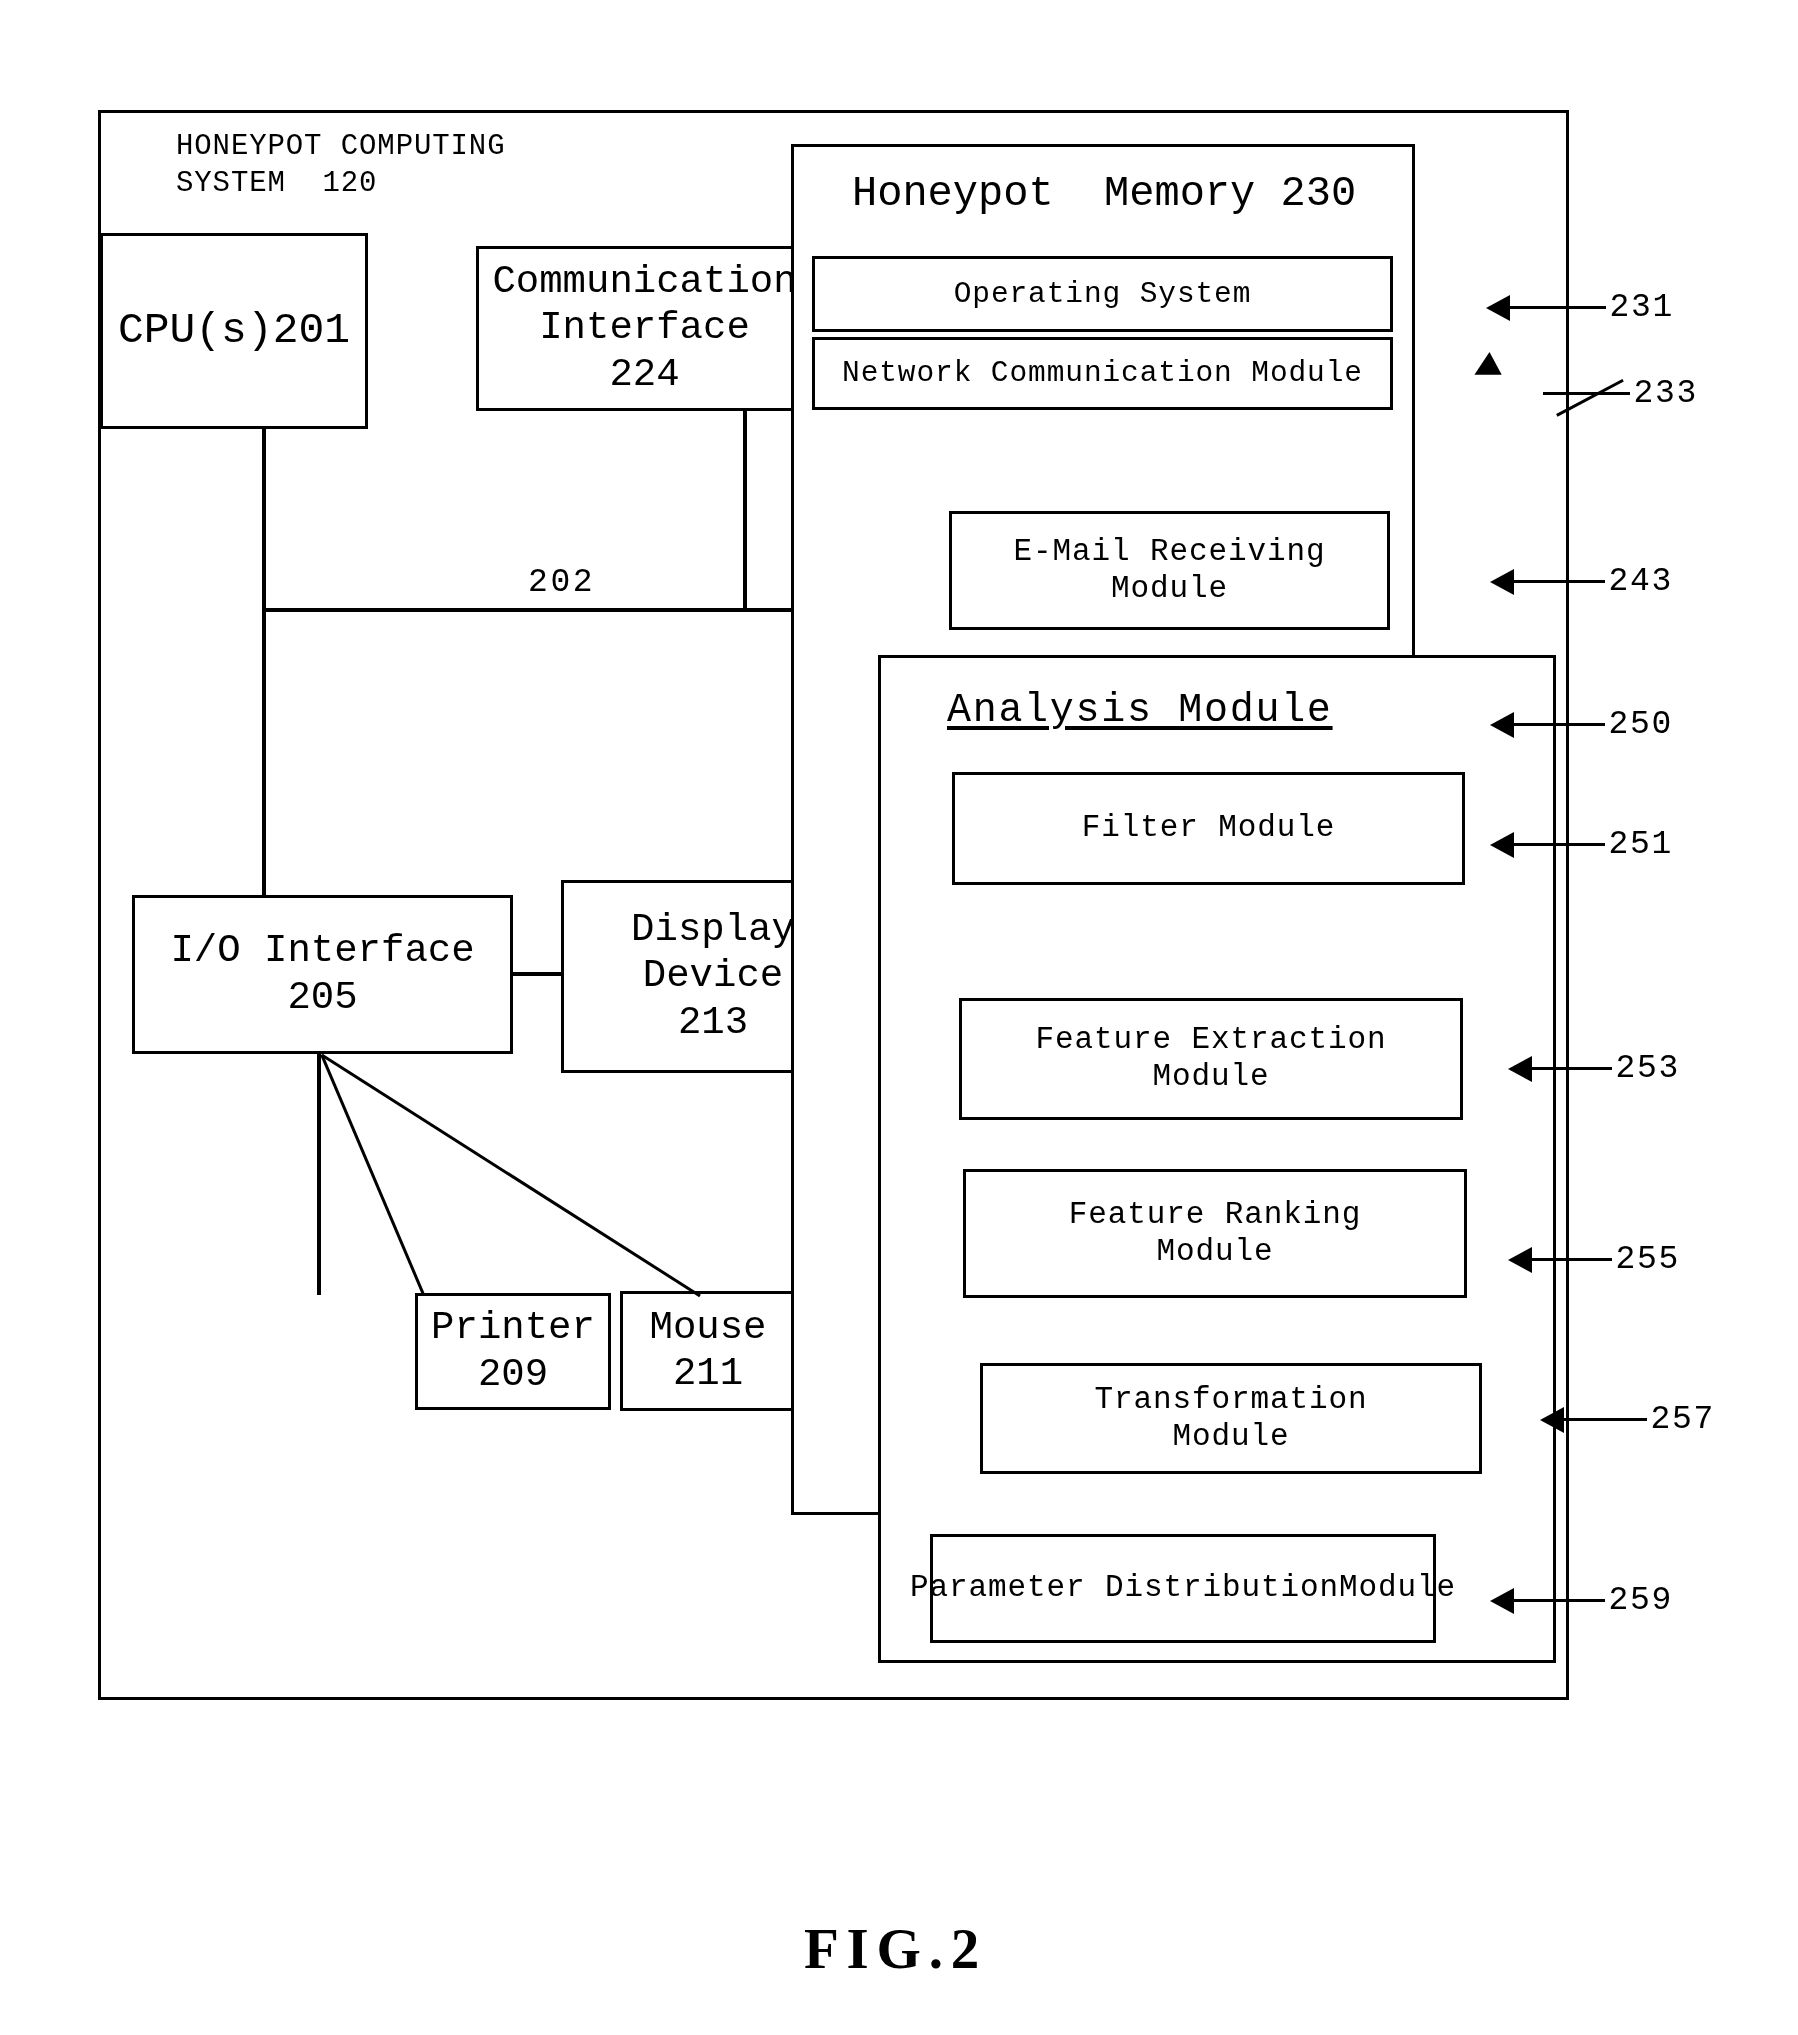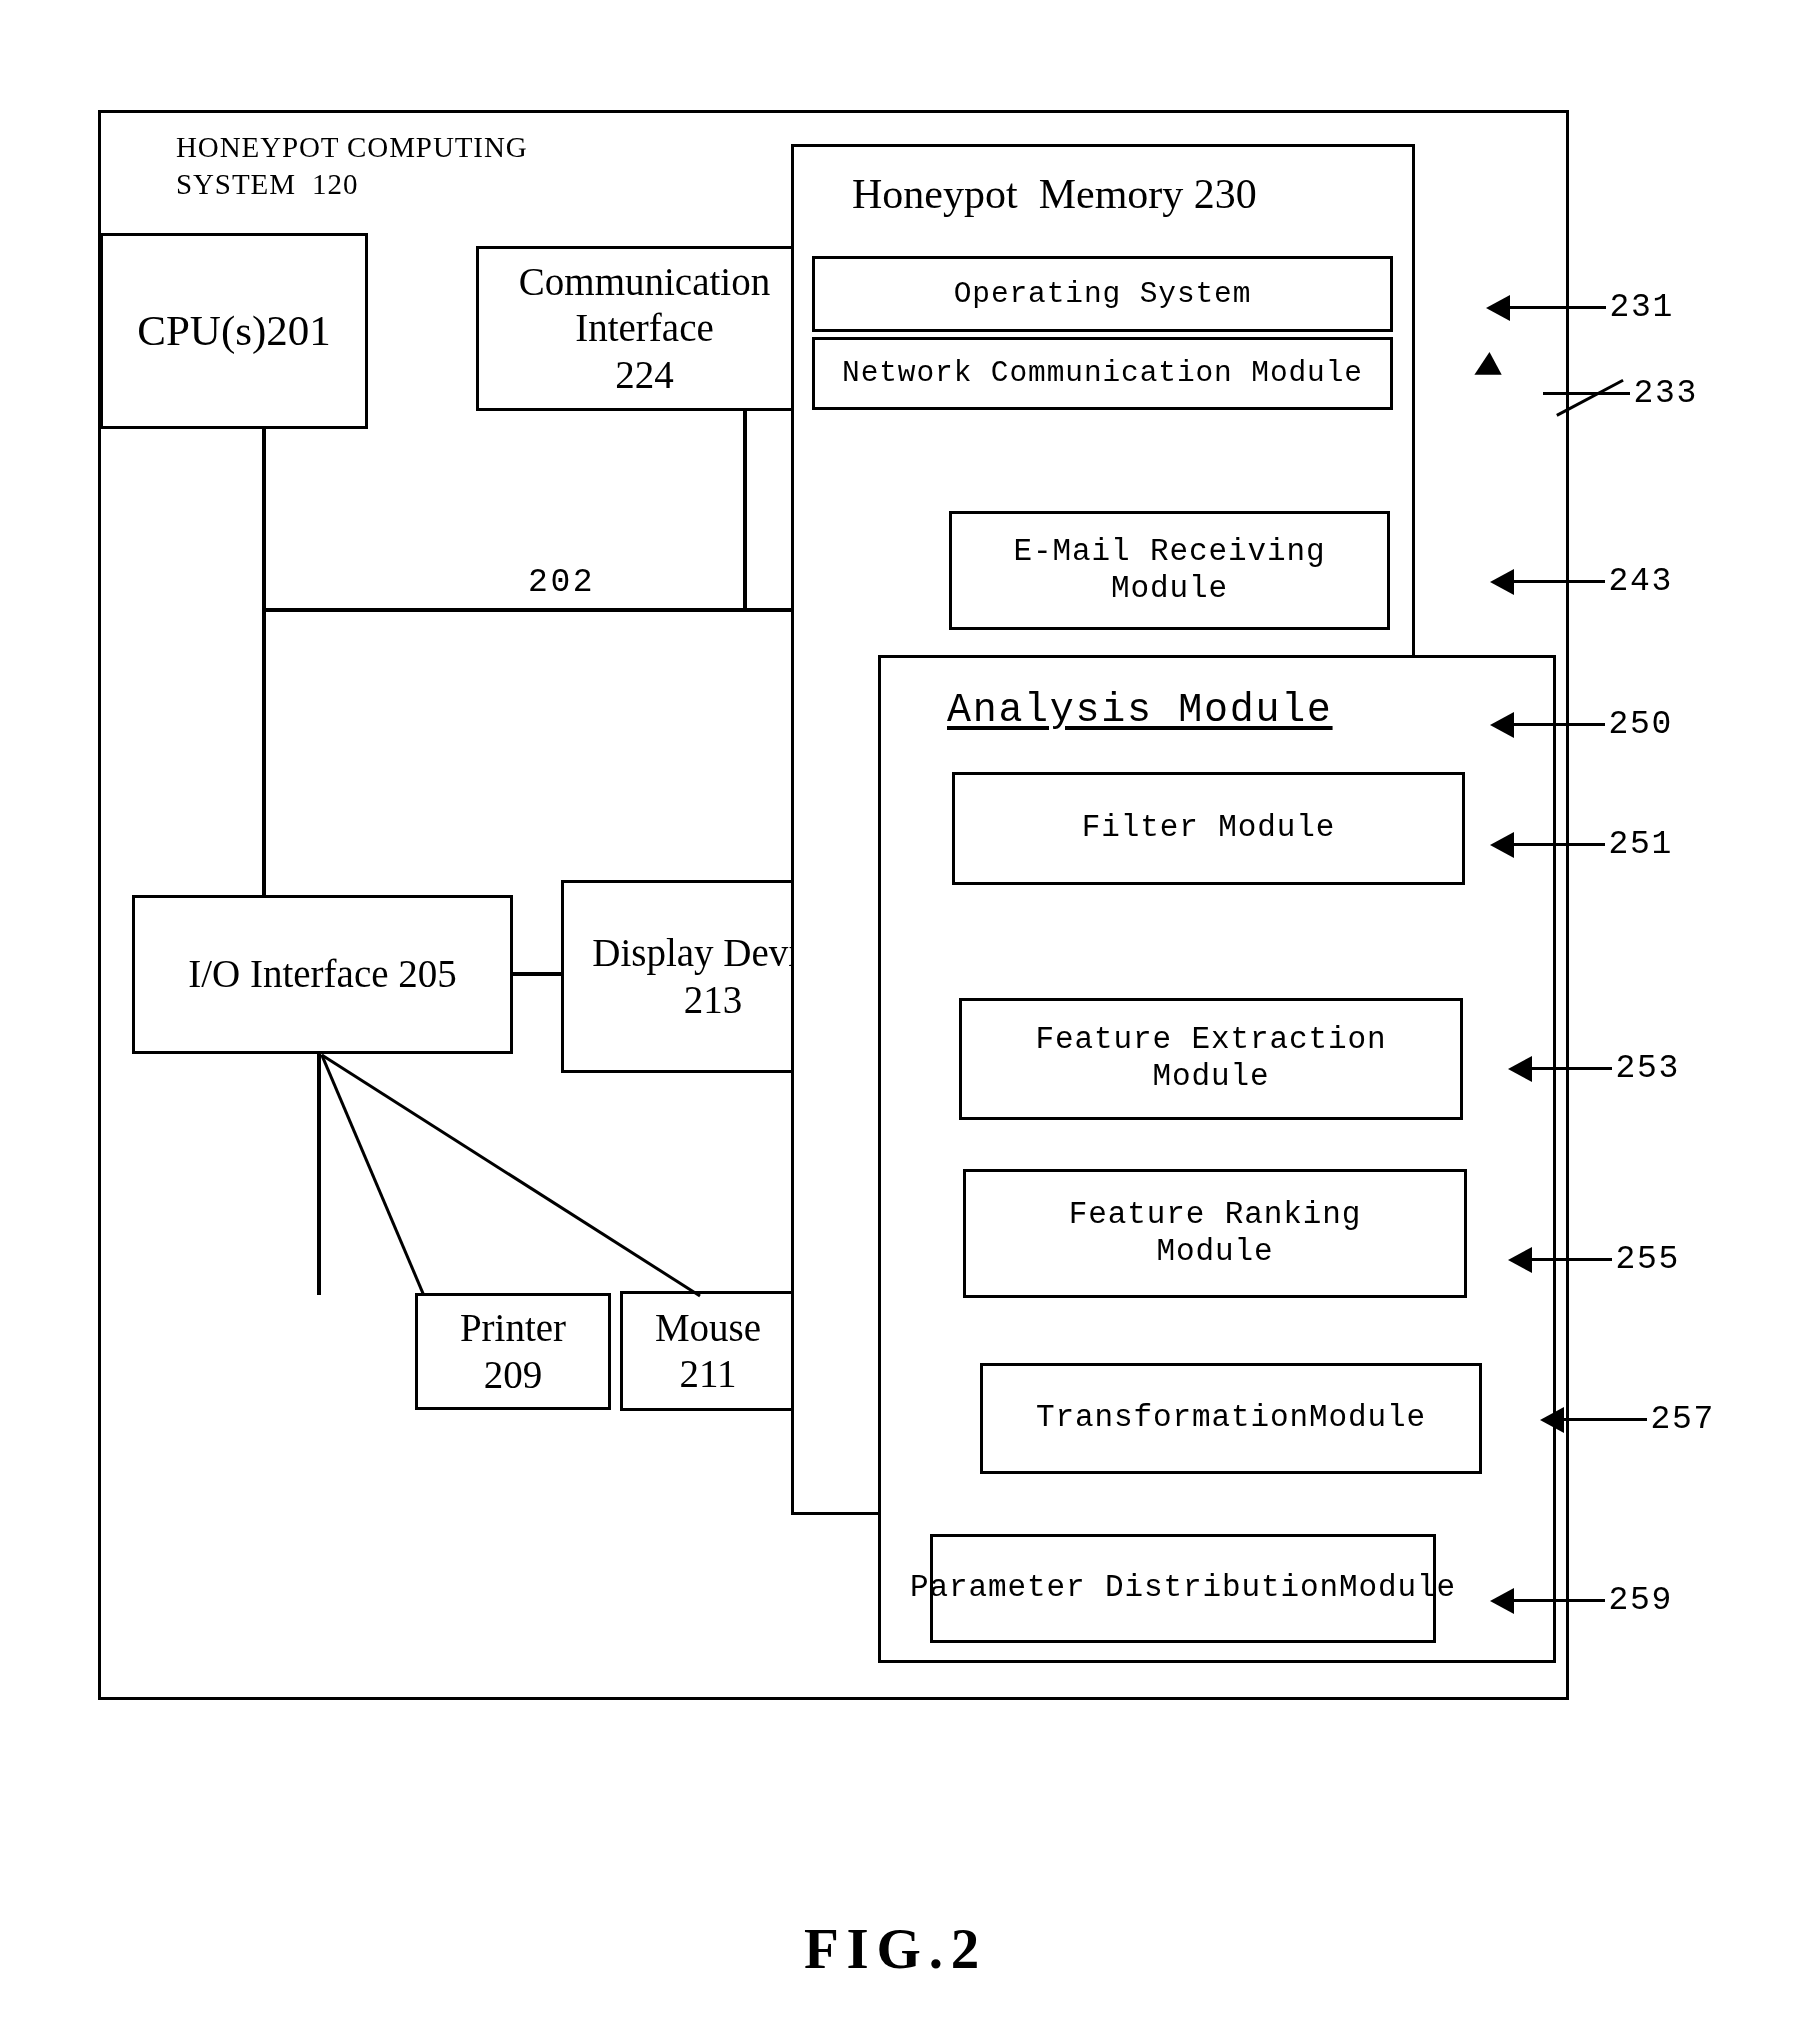--- a/index.html
+++ b/index.html
@@ -21,21 +21,21 @@
     position: absolute;
     box-sizing: border-box;
     border: 3.5px solid #000;
     background: #ffffff;
     display: flex;
     align-items: center;
     justify-content: center;
     text-align: center;
     line-height: 1.18;
   }
-  .serif { font-family: Liberation Serif, serif; }
+  .serif { font-family: Liberation Mono, monospace; }
   .mono  { font-family: "Liberation Mono", "DejaVu Sans Mono", monospace; letter-spacing: 0.9px; }
   .label {
     position: absolute;
     white-space: pre;
     line-height: 1.2;
   }
   .line {
     position: absolute;
     background: #000;
   }
@@ -165,21 +165,21 @@
   <div class="box mono" style="left:959px; top:998px; width:504px; height:122px; flex-direction:column; font-size:31px;">
     <div>Feature Extraction</div>
     <div>Module</div>
   </div>
 
   <div class="box mono" style="left:963px; top:1169px; width:504px; height:129px; flex-direction:column; font-size:31px;">
     <div>Feature Ranking</div>
     <div>Module</div>
   </div>
 
-  <div class="box mono" style="left:980px; top:1363px; width:502px; height:111px; flex-direction:row; font-size:31px;">
+  <div class="box mono" style="left:980px; top:1363px; width:502px; height:111px; flex-direction:column; font-size:31px;">
     <div>Transformation</div>
     <div>Module</div>
   </div>
 
   <div class="box mono" style="left:930px; top:1534px; width:506px; height:109px; flex-direction:row; font-size:31px;">
     <div class="overflow-txt">Parameter Distribution</div>
     <div>Module</div>
   </div>
 
   <div class="arrow-row" style="left:1486px; top:289px;">

